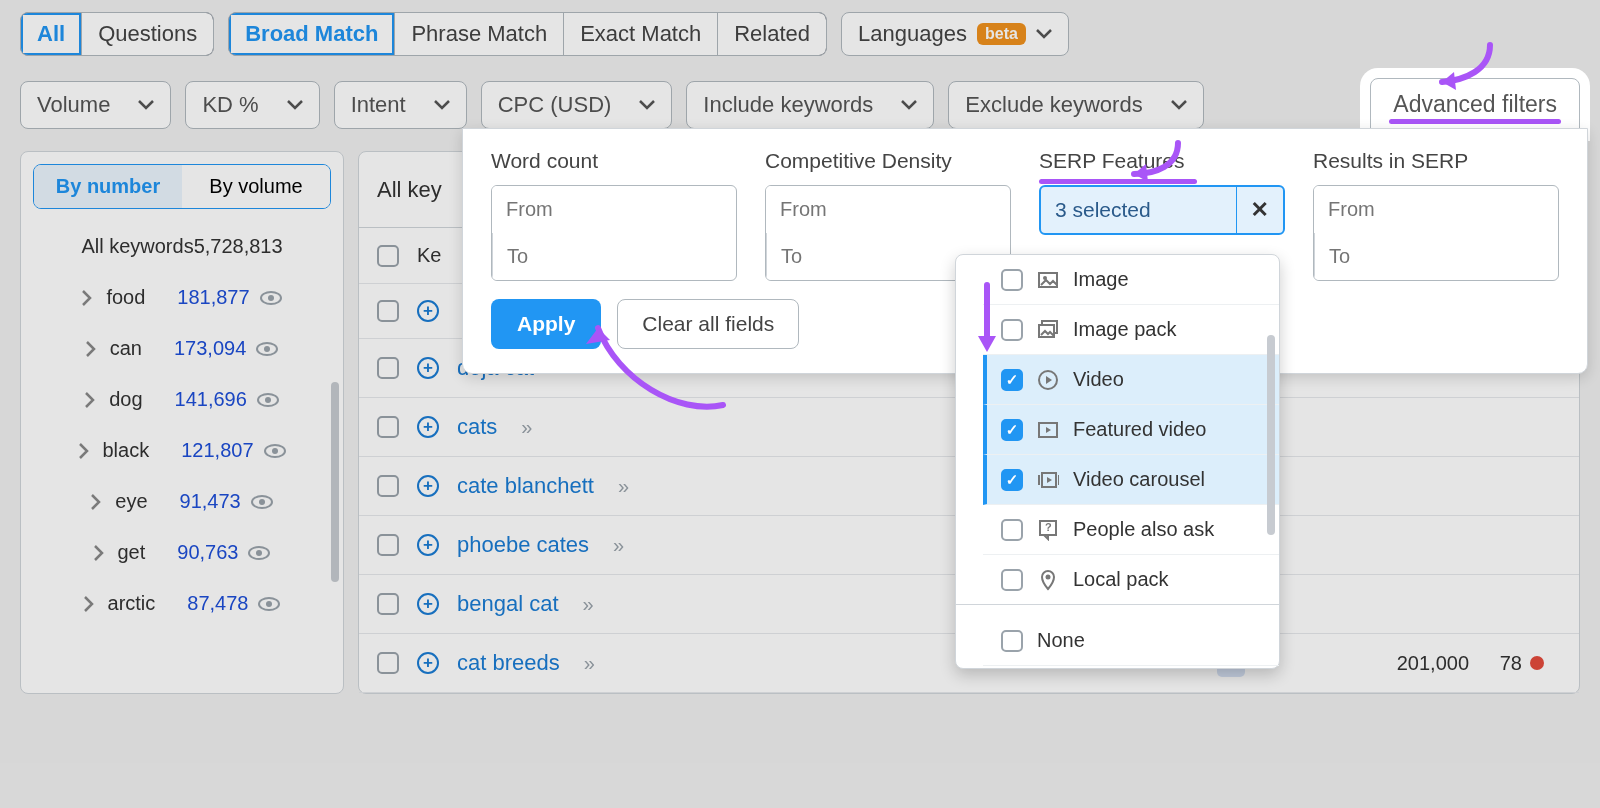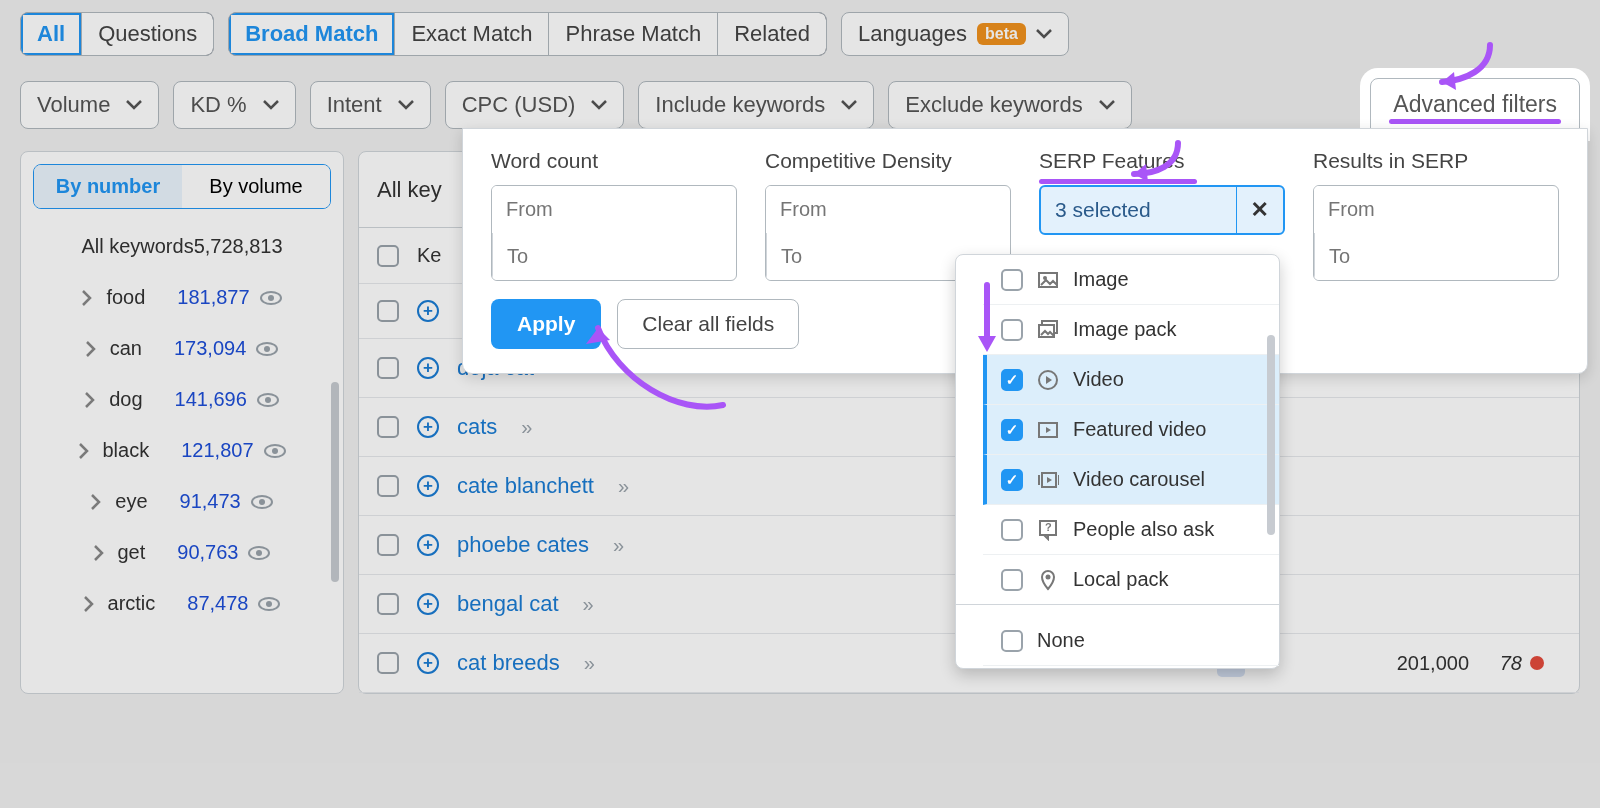--- a/index.html
+++ b/index.html
@@ -33,21 +33,21 @@
   .pill + .pill { border-left:1px solid var(--border); }
   .pill.active-blue { outline:2px solid var(--blue-active); outline-offset:-2px; color:var(--blue-active); font-weight:600;}
   .pill.active-blue2 { color:var(--blue-active); font-weight:600; outline:2px solid var(--blue-active); outline-offset:-2px;}
   .pill-single { border:1px solid var(--border); border-radius:8px; }
   .beta-badge { background:var(--orange); color:white; border-radius:6px; padding:2px 8px; font-size:16px; font-weight:600;}
 
   
   .filter-row { display:flex; gap:14px; padding:10px 20px 20px; flex-wrap:wrap; align-items:center;}
   .filter-btn {
     border:1px solid var(--border); border-radius:8px; background:#fff;
-    padding:10px 16px; font-size:22px; color:#555; display:flex; align-items:center; gap:16px;
+    padding:10px 16px; font-size:22px; color:#555; display:flex; align-items:center; gap:28px;
     cursor:pointer;
   }
   .adv-filters-wrap { margin-left:auto; position:relative; z-index:20; }
   .adv-filters-btn {
     border:1px solid var(--border); border-radius:8px 8px 0 0; background:#fff;
     padding:12px 22px; font-size:23px; color:#555; cursor:pointer;
     box-shadow:0 0 0 10px #fff;
     position:relative;
   }
   .adv-underline {
@@ -78,21 +78,21 @@
   .chk { width:22px; height:22px; border:2px solid #9aa3ab; border-radius:5px; flex:none;}
   .addcircle { width:22px; height:22px; border:2px solid var(--blue); border-radius:50%; color:var(--blue); display:flex; align-items:center; justify-content:center; font-weight:900; flex:none; font-size:17px;}
   .kw-link { color:var(--blue); font-weight:500; font-size:22px; text-decoration:none; }
   .expand-icon { color:#9aa3ab; font-size:20px; margin-left:6px;}
   .intent-badges { display:flex; gap:6px; position:absolute; left:858px;}
   .ib { width:28px; height:28px; border-radius:5px; font-size:17px; font-weight:700; display:flex; align-items:center; justify-content:center; }
   .ib.I { background:#d7e3f5; color:#4a6aa7;}
   .ib.T { background:#c9ead5; color:#3e8a5a;}
   .ib.C { background:#f6e5b6; color:#9b7a1d;}
   .metric-vol { position:absolute; left:1010px; width:100px; text-align:right; }
-  .metric-kd  { position:absolute; left:1140px; width:45px;  text-align:right; display:flex; align-items:center; gap:8px; justify-content:flex-end;font-style:italic;}
+  .metric-kd  { position:absolute; left:1140px; width:45px;  text-align:right; display:flex; align-items:center; gap:8px; justify-content:flex-end;}
   .kd-dot { width:14px; height:14px; border-radius:50%; display:inline-block;}
   .kd-dot.red { background:#e44b3d;}
 
   
   .adv-panel {
     position:absolute; top:128px; left:462px; right:12px; background:#fff;
     border-radius:0 0 10px 10px; box-shadow:0 4px 14px rgba(0,0,0,0.15);
     padding:20px 28px 24px; z-index:25;
     border:1px solid var(--border-light);
   }
@@ -142,22 +142,22 @@
 </head>
 <body>
 
 <div class="pill-row">
   <div class="pill-group">
     <button class="pill active-blue">All</button>
     <button class="pill">Questions</button>
   </div>
   <div class="pill-group">
     <button class="pill active-blue2">Broad Match</button>
+    <button class="pill">Phrase Match</button>
     <button class="pill">Exact Match</button>
-    <button class="pill">Phrase Match</button>
     <button class="pill">Related</button>
   </div>
   <button class="pill-single">
     <span>Languages</span>
     <span class="beta-badge">beta</span>
     <svg class="chev" width="16" height="10">
         <path d="M1 1l7 7 7-7" stroke="#555" stroke-width="2.5" fill="none"></path>
       </svg>
   </button>
 </div>

